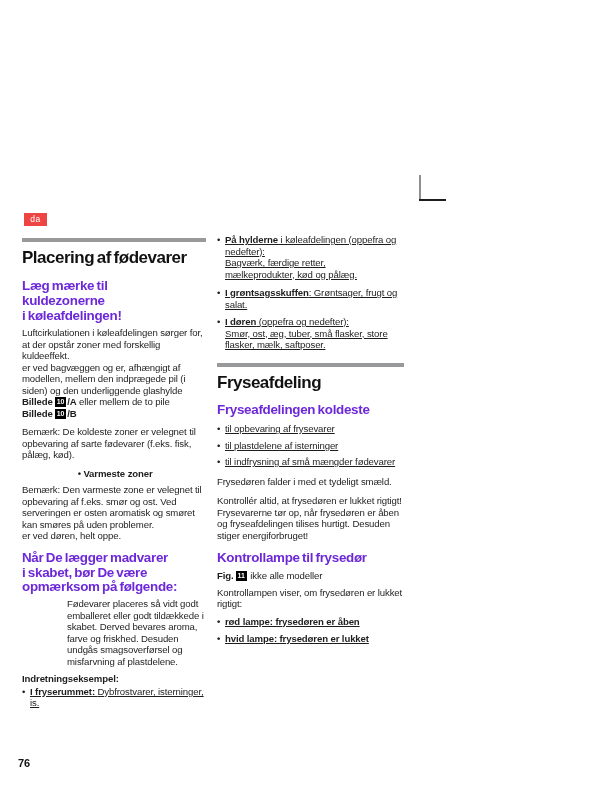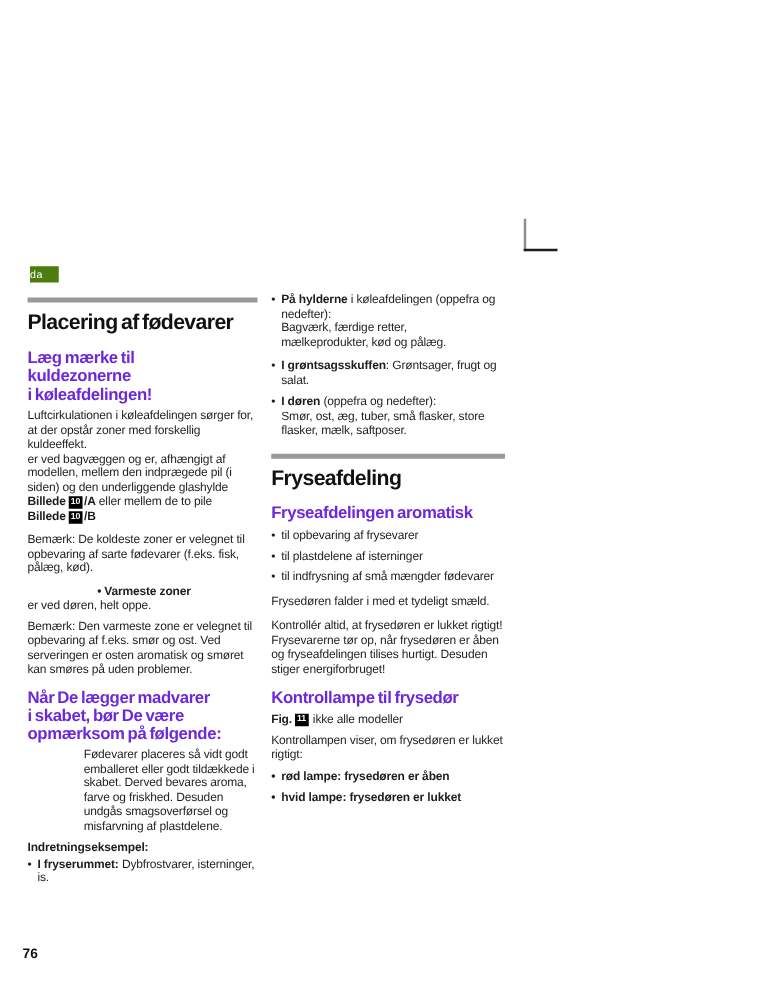--- a/index.html
+++ b/index.html
@@ -1,38 +1,38 @@
 <!DOCTYPE html>
 <html><head>
 <meta charset="utf-8">
 <style>
   html,body{margin:0;padding:0;background:#ffffff;}
   #page{position:relative;width:612px;height:792px;background:#ffffff;overflow:hidden;
         font-family:"Liberation Sans", sans-serif;color:#1e1e1e;}
   .abs{position:absolute;}
   
-  .lang-tab{left:24px;top:213px;width:23px;height:13px;background:#4d7c0f;color:#fff;
-            font-size:8.5px;line-height:13px;letter-spacing:0.5px;}
+  .lang-tab{left:24px;top:213px;width:23px;height:13px;background:#ef4444;color:#fff;
+            font-size:8.5px;line-height:13px;text-align:center;letter-spacing:0.5px;}
   
   .col{position:absolute;top:238px;width:184px;}
   #col-left{left:22px;}
   #col-right{left:217px;top:234px;width:187px;}
   .rule{height:4px;background:#98999b;}
   h1.title{margin:6px 0 0 0;font-size:17px;line-height:19px;font-weight:bold;color:#111;
            letter-spacing:-0.5px;word-spacing:-1.5px;}
   h2.sub{margin:0;font-size:13.4px;line-height:14.8px;font-weight:bold;color:#6d28d9;
          letter-spacing:-0.3px;word-spacing:-1px;white-space:pre-line;}
   p, .line{margin:0;font-size:9.6px;line-height:11.5px;letter-spacing:-0.12px;}
   .bold{font-weight:bold;}
   .preline{white-space:pre-line;}
   .badge{display:inline-block;background:#000;color:#fff;font-size:7px;font-weight:bold;
          line-height:8px;padding:1px 2px;vertical-align:1px;margin:0 1px 0 2px;}
   .b-item{display:flex;font-size:9.6px;line-height:11.5px;letter-spacing:-0.12px;}
   .b-item .bullet{width:8px;flex:0 0 8px;}
-  .b-item .b-body{flex:1;}
+  .b-item .b-body{flex:1;text-decoration:underline;}
   .bullet-head{font-size:9.6px;line-height:11.5px;font-weight:bold;letter-spacing:-0.12px;}
   .bullet-head .bullet{display:inline-block;width:8px;}
   
   .page-num{left:18px;top:757px;font-size:11px;font-weight:bold;color:#111;}
   .cropmark-v{left:419px;top:175px;width:2px;height:26px;background:#8f8f8f;}
   .cropmark-h{left:419px;top:199px;width:27px;height:2px;background:#1c1c1c;}
 </style>
 </head>
 <body>
 
@@ -53,23 +53,23 @@
 
     <p style="margin-top:4px;">Luftcirkulationen i køleafdelingen sørger for, at der opstår zoner med forskellig kuldeeffekt.</p>
 
     <p>er ved bagvæggen og er, afhængigt af modellen, mellem den indprægede pil (i siden) og den underliggende glashylde</p>
     <div class="line"><span class="bold">Billede</span><span class="badge">10</span><span class="bold">/A</span>&nbsp;<span>eller mellem de to pile</span></div>
     <div class="line"><span class="bold">Billede</span><span class="badge">10</span><span class="bold">/B</span></div>
 
     <p style="margin-top:7px;">Bemærk: De koldeste zoner er velegnet til opbevaring af sarte fødevarer (f.eks. fisk, pålæg, kød).</p>
 
     <div class="bullet-head" style="margin-top:7px;text-align:center;"><span class="bullet">•</span><span>Varmeste zoner</span></div>
+    <p style="margin-top:5px;">Bemærk: Den varmeste zone er velegnet til opbevaring af f.eks. smør og ost. Ved serveringen er osten aromatisk og smøret kan smøres på uden problemer.</p>
+
     <p>er ved døren, helt oppe.</p>
-
-    <p style="margin-top:5px;">Bemærk: Den varmeste zone er velegnet til opbevaring af f.eks. smør og ost. Ved serveringen er osten aromatisk og smøret kan smøres på uden problemer.</p>
 
     <h2 class="sub" style="margin-top:9px;">Når De lægger madvarer
 i skabet, bør De være
 opmærksom på følgende:</h2>
     <p style="margin-top:3px;margin-left:45px;">Fødevarer placeres så vidt godt emballeret eller godt tildækkede i skabet. Derved bevares aroma, farve og friskhed. Desuden undgås smagsoverførsel og misfarvning af plastdelene.</p>
 
     <p class="bold" style="margin-top:6px;">Indretningseksempel:</p>
     <div class="b-item" style="margin-top:1px;">
       <span class="bullet">•</span>
       <div class="b-body"><span class="bold">I fryserummet:</span>&nbsp;<span>Dybfrostvarer, isterninger, is.</span></div>
@@ -90,21 +90,21 @@
     </div>
 
     <div class="b-item" style="margin-top:6px;">
       <span class="bullet">•</span>
       <div class="b-body"><span class="bold">I døren</span><span> (oppefra og nedefter):</span><div>Smør, ost, æg, tuber, små flasker, store flasker, mælk, saftposer.</div></div>
     </div>
 
     <div class="rule" style="margin-top:12px;"></div>
     <h1 class="title">Fryseafdeling</h1>
 
-    <h2 class="sub" style="margin-top:11px;">Fryseafdelingen aromatisk</h2>
+    <h2 class="sub" style="margin-top:11px;">Fryseafdelingen koldeste</h2>
 
     <div class="b-item" style="margin-top:6px;">
       <span class="bullet">•</span>
       <div class="b-body">til opbevaring af frysevarer</div>
     </div>
     <div class="b-item" style="margin-top:5px;">
       <span class="bullet">•</span>
       <div class="b-body">til plastdelene af isterninger</div>
     </div>
     <div class="b-item" style="margin-top:5px;">

